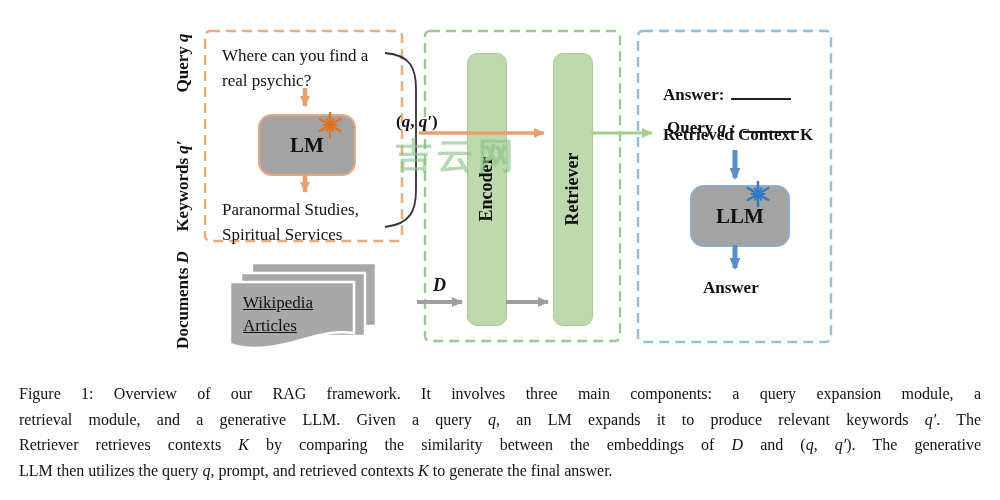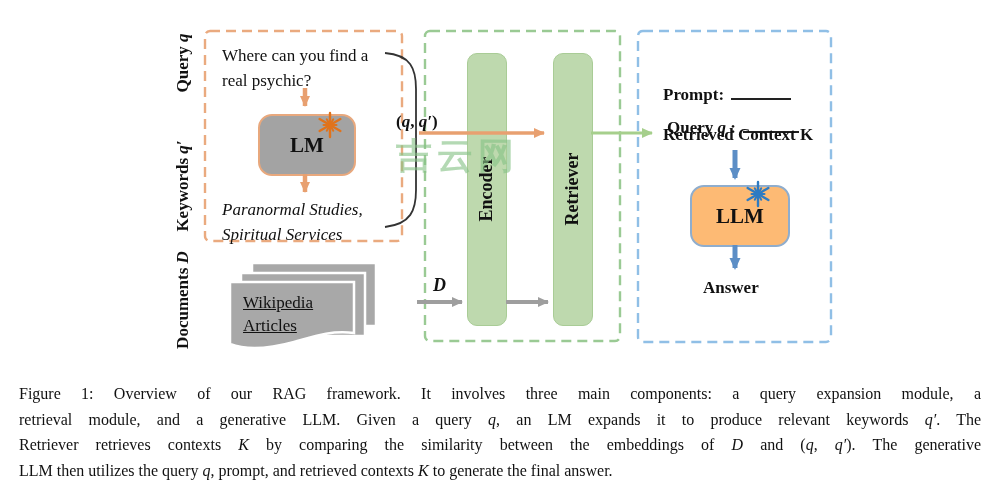--- a/index.html
+++ b/index.html
@@ -8,21 +8,21 @@
   .abs{position:absolute;}
   
   .layer-boxes{z-index:1;}
   #diagram-svg{position:absolute;left:0;top:0;z-index:2;pointer-events:none;}
   .layer-text{z-index:3;}
   #watermark{z-index:4;}
 
   
   .lm-box{left:258px;top:114px;width:94px;height:58px;background:#a3a3a3;
           border:2px solid #e8a87d;border-radius:14px;}
-  .llm-box{left:690px;top:185px;width:96px;height:58px;background:#fdba74;
+  .llm-box{left:690px;top:185px;width:96px;height:58px;background:#a3a3a3;
            border:2px solid #8fadcd;border-radius:14px;}
   .tall-box{top:53px;width:38px;height:271px;background:#bed9ae;
             border:1px solid #a9cc96;border-radius:10px;}
   .encoder-box{left:467px;}
   .retriever-box{left:553px;}
 
   
   .txt{position:absolute;white-space:pre-line;line-height:25px;font-size:17px;}
   .bold{font-weight:700;}
   .center-label{display:flex;align-items:center;justify-content:center;}
@@ -118,35 +118,35 @@
       </g>
     </g>
   </svg>
 
   <div class="abs layer-text rot side-label" style="left:183px;top:63px;"><span class="seg-b">Query </span><span class="seg-bi">q</span></div>
   <div class="abs layer-text rot side-label" style="left:183px;top:186px;"><span class="seg-b">Keywords </span><span class="seg-bi">q′</span></div>
   <div class="abs layer-text rot side-label" style="left:183px;top:300px;"><span class="seg-b">Documents </span><span class="seg-bk">D</span></div>
 
   <div class="txt layer-text" style="left:222px;top:43px;">Where can you find a
 real psychic?</div>
-  <div class="txt layer-text" style="left:222px;top:197px;font-style:italic;">Paranormal Studies,
+  <div class="txt layer-text" style="left:222px;top:197px;">Paranormal Studies,
 Spiritual Services</div>
 
   <div class="txt layer-text" style="left:396px;top:109px;font-size:17px;"><span class="seg-b">(</span><span class="seg-bi">q</span><span class="seg-b">, </span><span class="seg-bi">q′</span><span class="seg-b">)</span></div>
 
   <div class="txt layer-text" style="left:243px;top:291px;line-height:23px;text-decoration:underline;">Wikipedia
 Articles</div>
 
   <div class="abs layer-text rot pipe-label" style="left:486px;top:189px;">Encoder</div>
   <div class="abs layer-text rot pipe-label" style="left:572px;top:189px;">Retriever</div>
 
   <div class="txt layer-text" style="left:433px;top:273px;font-size:18px;"><span class="seg-bk">D</span></div>
 
   <div class="txt layer-text" style="left:663px;top:57px;">
-    <span><span class="seg-b">Prompt:</span></span><span class="blank-line" style="width:60px;"></span>
+    <span><span class="seg-b">Answer:</span></span><span class="blank-line" style="width:60px;"></span>
   </div>
   <div class="txt layer-text" style="left:667px;top:90px;">
     <span><span class="seg-b">Query </span><span class="seg-bi">q</span><span class="seg-b"> :</span></span><span class="blank-line"></span>
   </div>
   <div class="txt layer-text" style="left:663px;top:122px;"><span class="seg-b">Retrieved Context K</span></div>
 
   <div class="txt layer-text bold" style="left:703px;top:275px;">Answer</div>
 
   <div id="watermark">吉云网</div>
 

